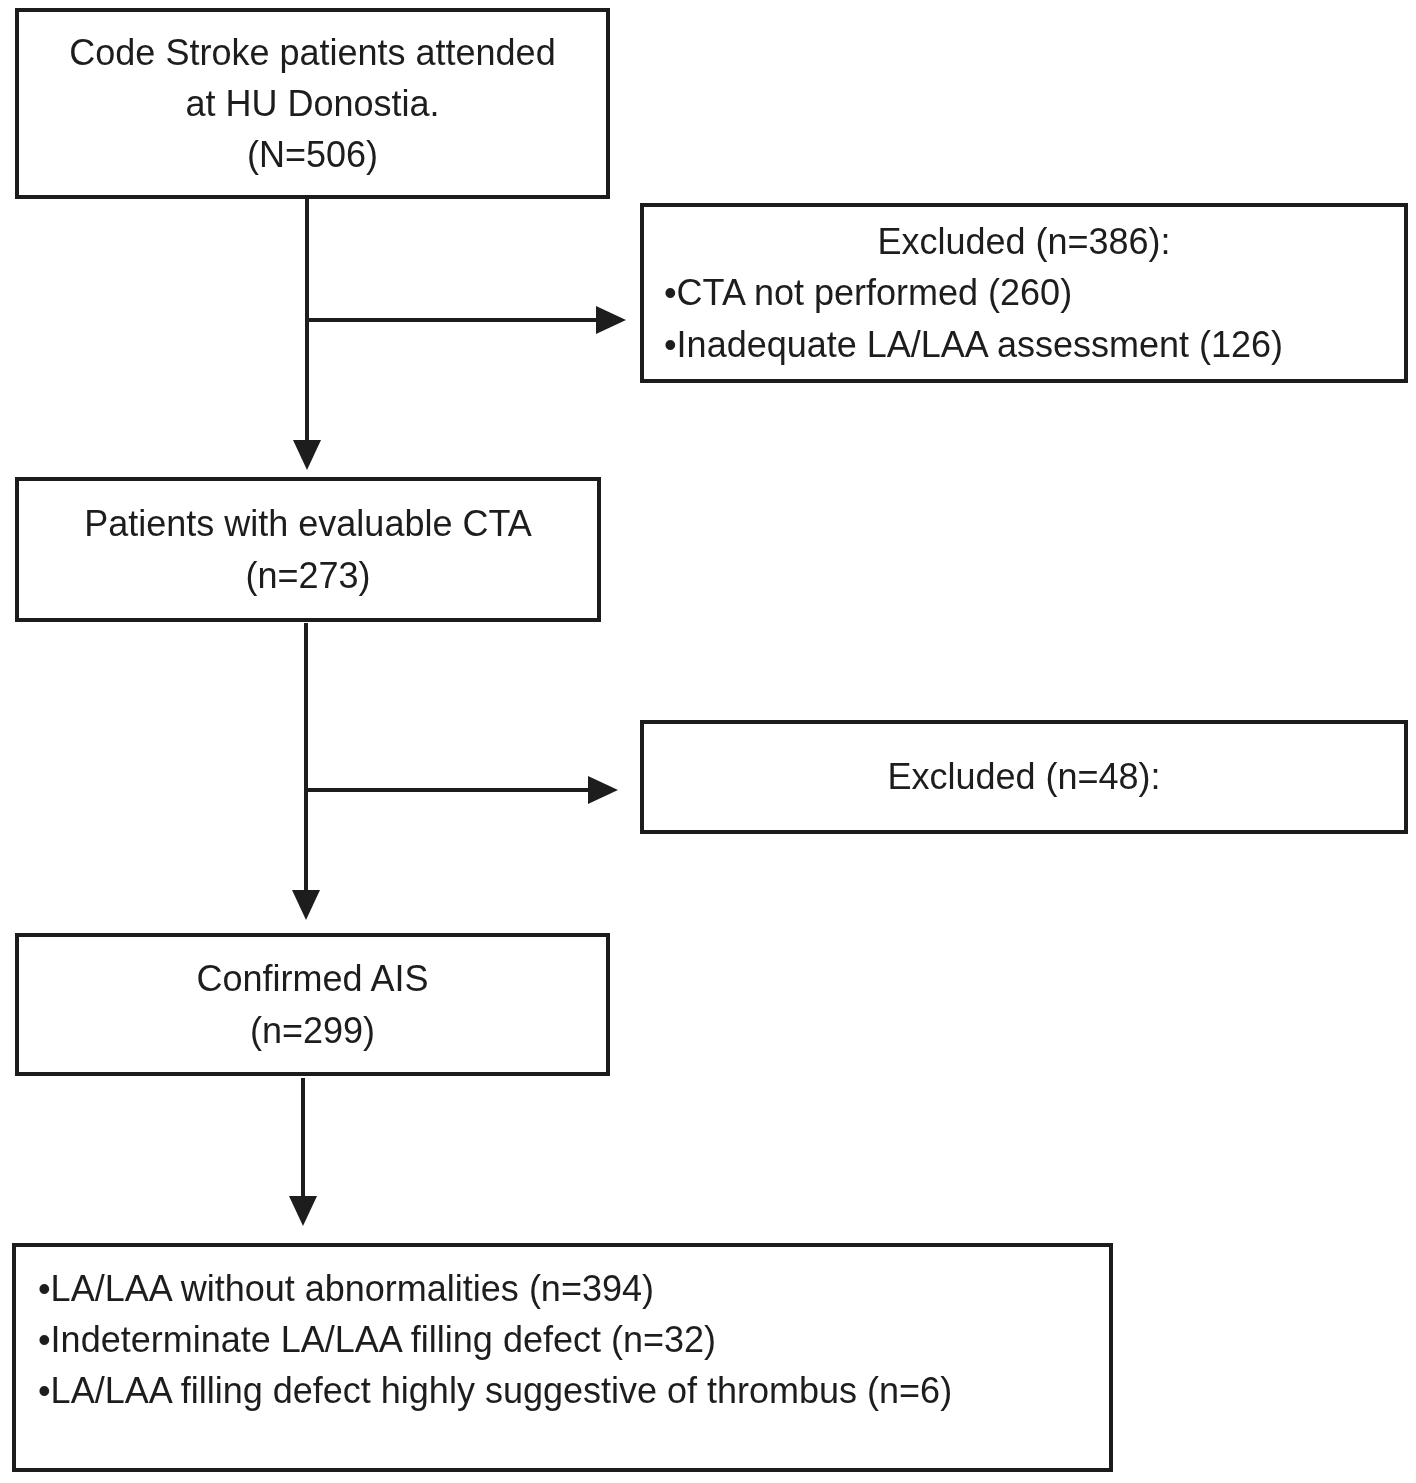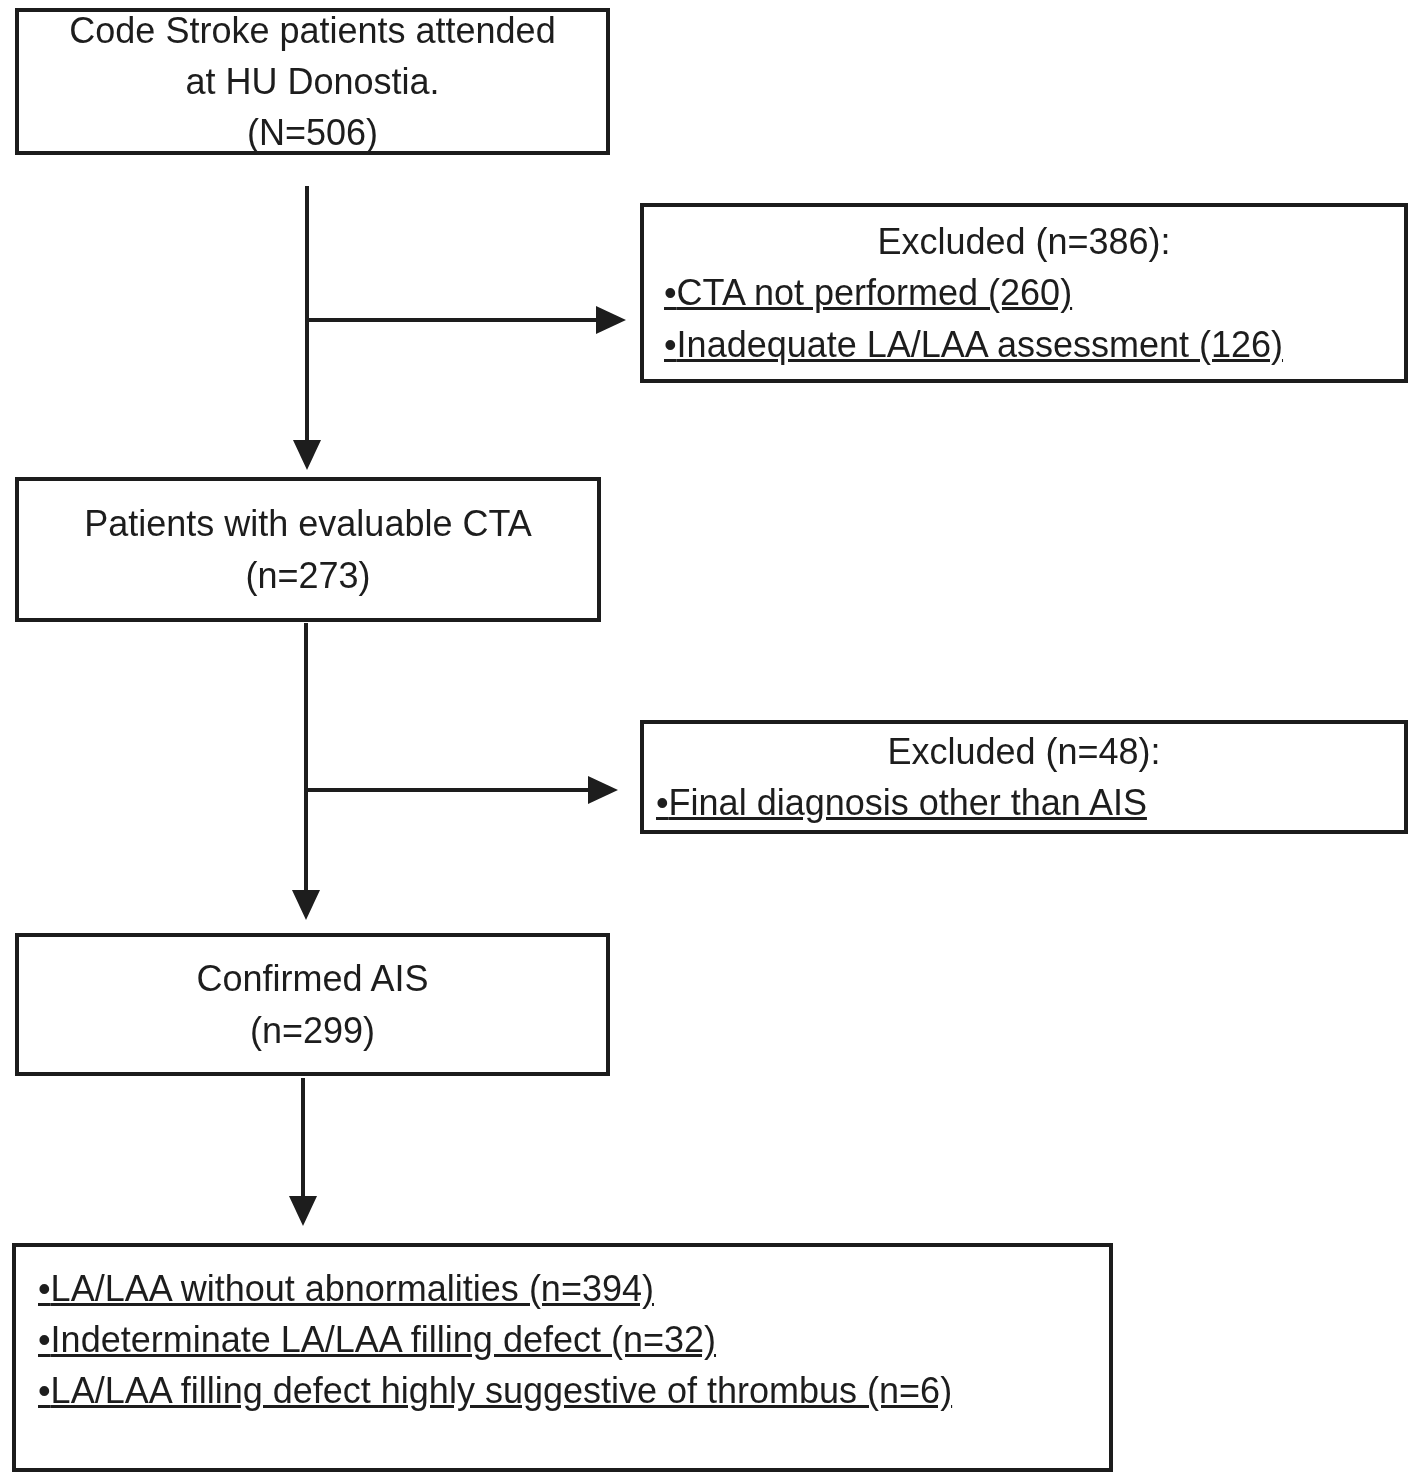--- a/index.html
+++ b/index.html
@@ -31,23 +31,23 @@
     border: 4px solid #1c1c1c;
     font-size: 36px;
     line-height: 1.42;
   }
   .v-center {
     display: flex;
     flex-direction: column;
     justify-content: center;
   }
   .center-text { text-align: center; }
-  .left-text   { text-align: left; text-decoration: underline; }
+  .left-text   { text-align: left; }
 
-  .box-initial   { left: 15px;  top: 8px;    width: 595px;  height: 147px; }
+  .box-initial   { left: 15px;  top: 8px;    width: 595px;  height: 191px; }
   .box-excl-cta  { left: 640px; top: 203px;  width: 768px;  height: 180px; padding: 4px 20px; }
   .box-evaluable { left: 15px;  top: 477px;  width: 586px;  height: 145px; }
   .box-excl-ais  { left: 640px; top: 720px;  width: 768px;  height: 114px; padding: 4px 12px; }
   .box-confirmed { left: 15px;  top: 933px;  width: 595px;  height: 143px; }
   .box-review    { left: 12px;  top: 1243px; width: 1101px; height: 229px; padding: 16px 16px 10px 22px; }
 
   .box-review .review-title { font-weight: bold; }
 
   .bullet-line .bullet-glyph { display: inline; }
   .bullet-line .bullet-text  { display: inline; }
@@ -101,23 +101,20 @@
     </div>
   </div>
 
   <div class="box box-evaluable v-center center-text">
     <div>Patients with evaluable CTA</div>
     <div>(n=273)</div>
   </div>
 
   <div class="box box-excl-ais v-center">
     <div class="center-text">Excluded (n=48):</div>
-    <div class="left-text bullet-line">
-      <span class="bullet-glyph">•</span><span class="bullet-text">Final diagnosis other than AIS</span>
-    </div>
   </div>
 
   <div class="box box-confirmed v-center center-text">
     <div>Confirmed AIS</div>
     <div>(n=299)</div>
   </div>
 
   <div class="box box-review left-text">
     <div class="bullet-line">
       <span class="bullet-glyph">•</span><span class="bullet-text">LA/LAA without abnormalities (n=394)</span>

